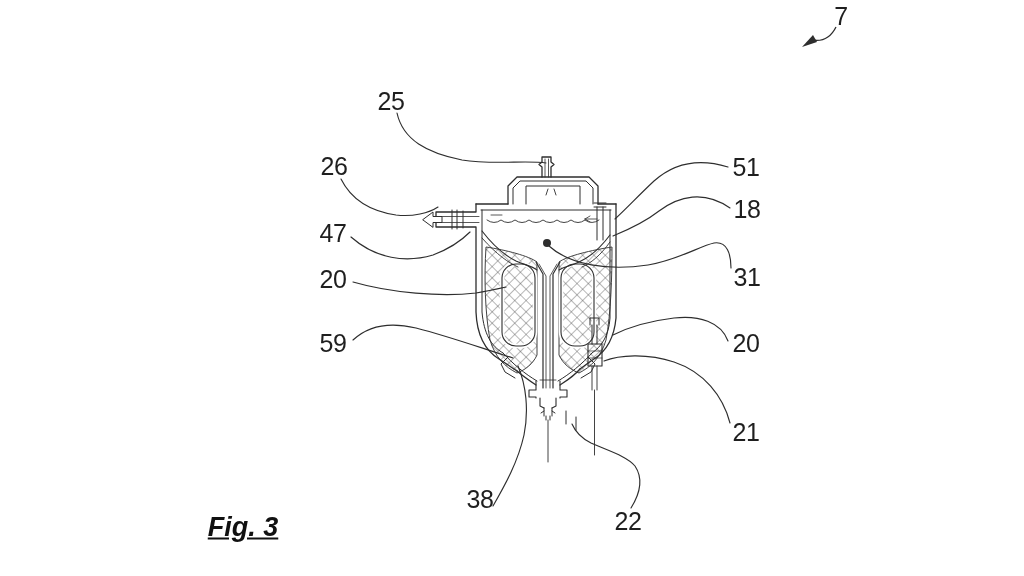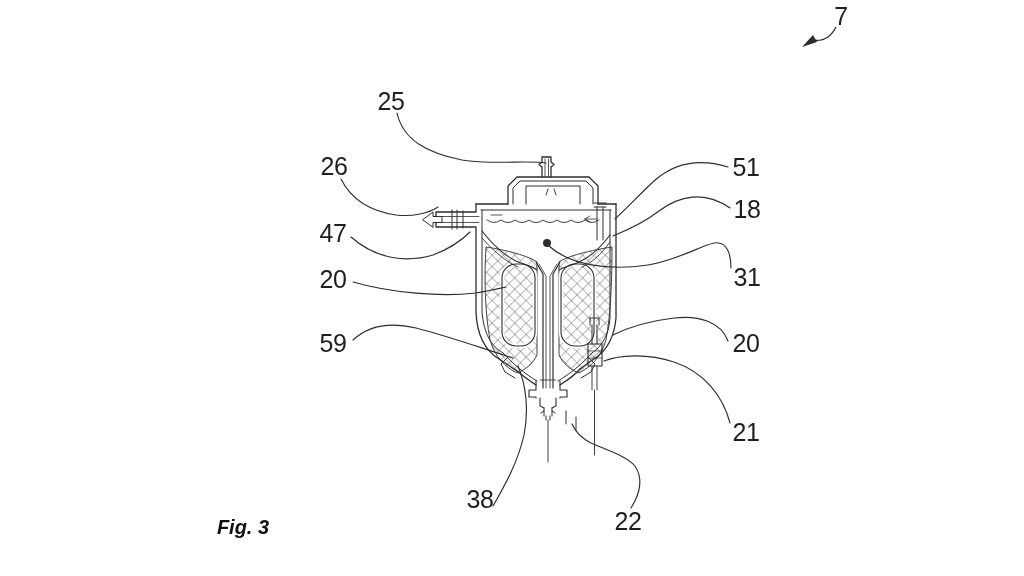--- a/index.html
+++ b/index.html
@@ -9,22 +9,23 @@
     font-family:"Liberation Sans", sans-serif;
   }
   svg { position:absolute; left:0; top:0; }
   .ref {
     position:absolute; transform:translate(-50%,-50%);
     font-size:25px; color:#1f1f1f; letter-spacing:-0.5px;
     white-space:nowrap; user-select:none;
   }
   .caption {
     position:absolute; transform:translate(-50%,-50%);
-    font-size:20px; font-weight:bold; font-style:italic; color:#111;
+    font-size:27px; font-weight:bold; font-style:italic; color:#111;
     white-space:nowrap;
+    text-decoration:underline;
   }
 </style>
 </head>
 <body>
 
 <div id="stage">
 
   <svg width="1024" height="576" viewBox="0 0 1024 576">
     <defs>
       <pattern id="xh" width="8" height="8" patternUnits="userSpaceOnUse" patternTransform="rotate(45 0 0)">

